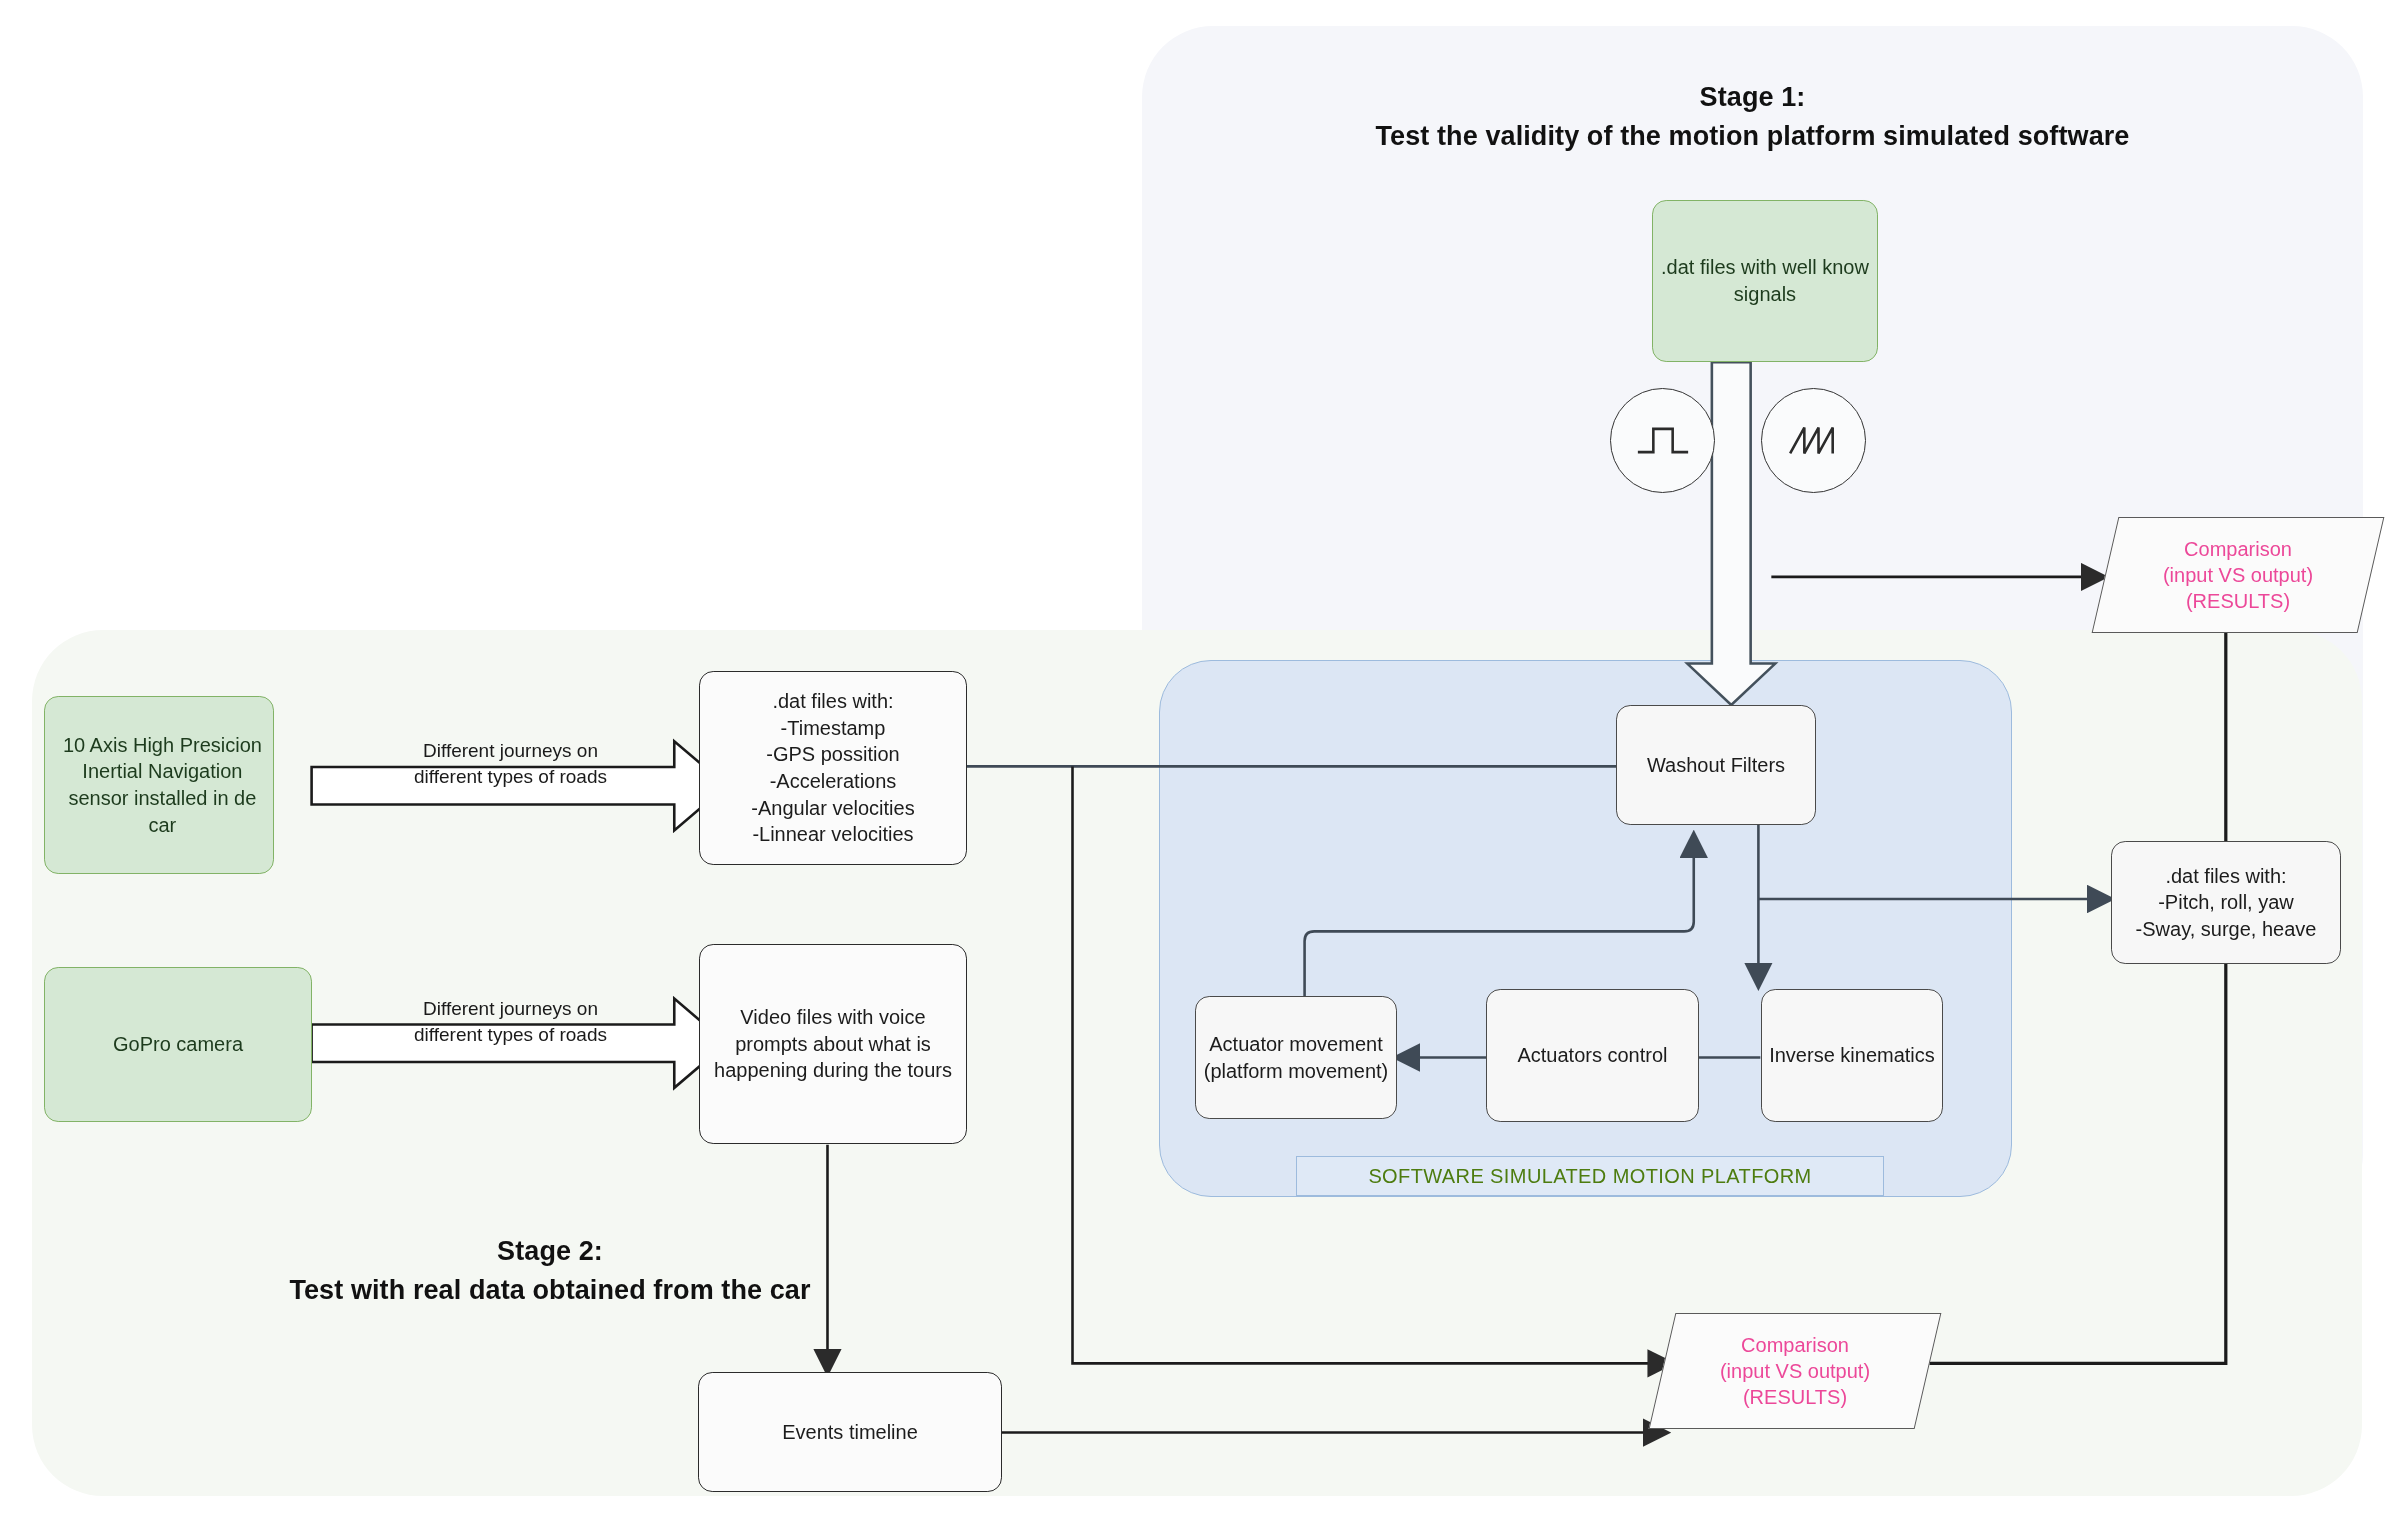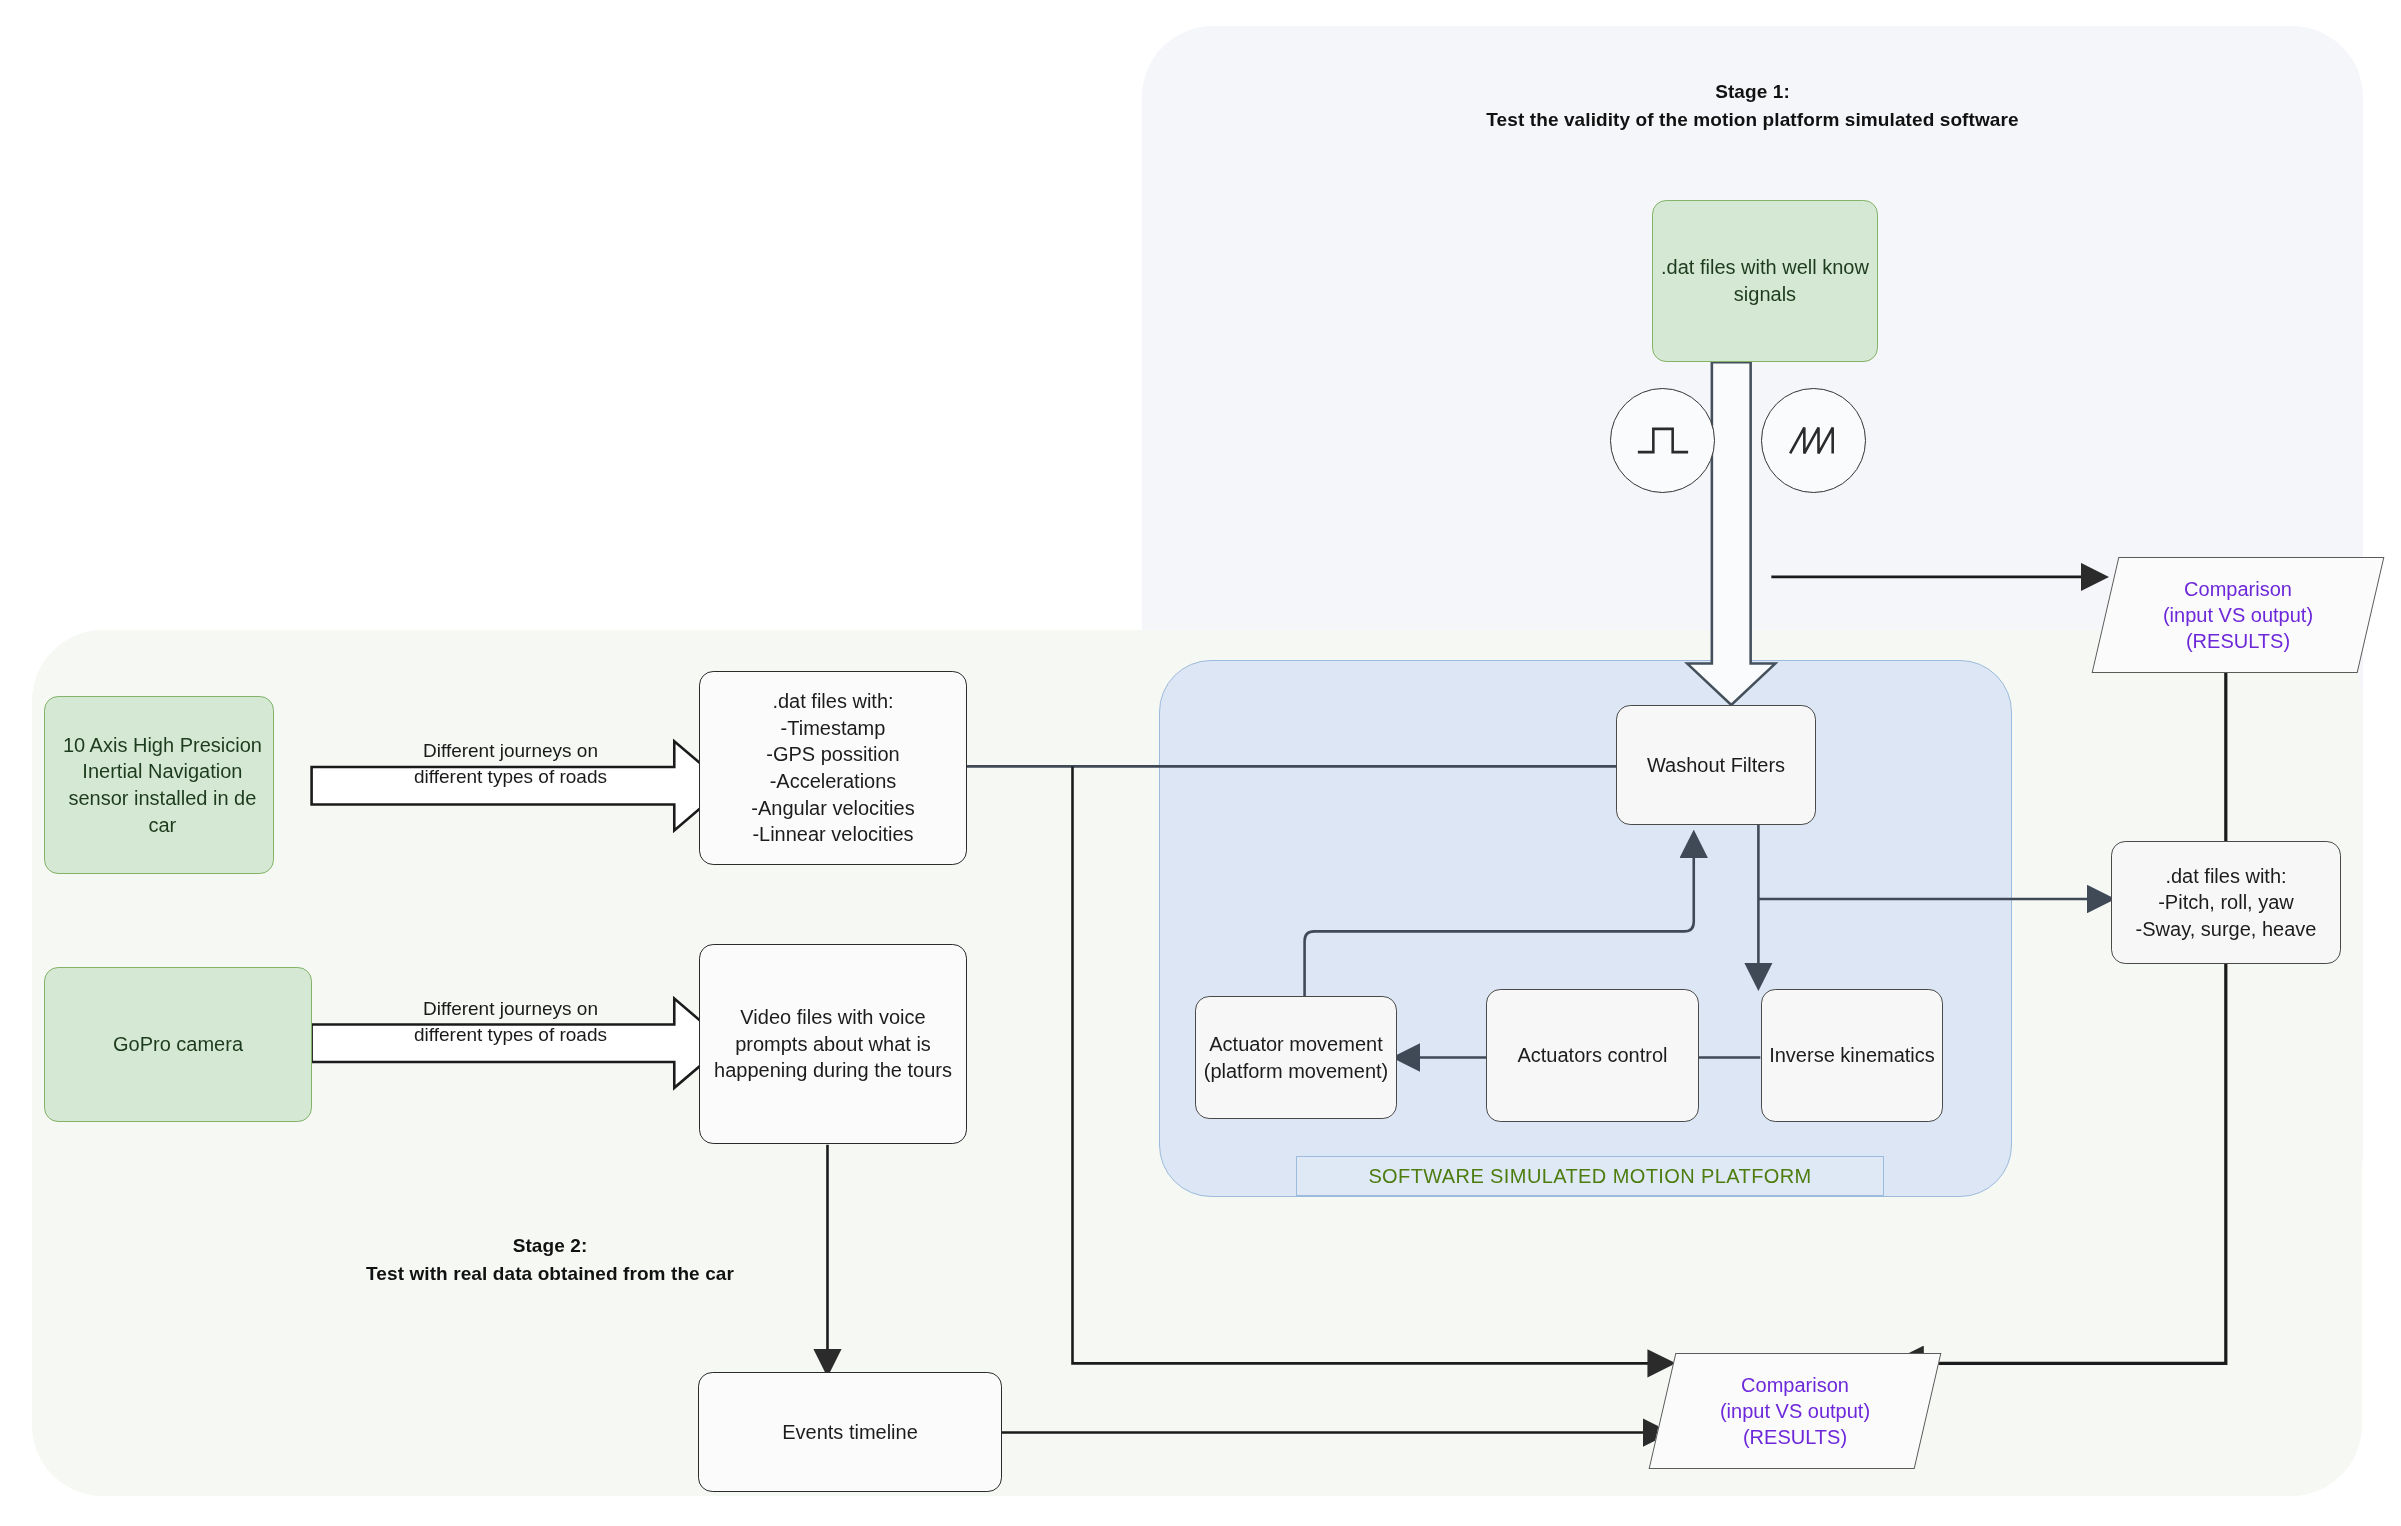--- a/index.html
+++ b/index.html
@@ -7,32 +7,32 @@
        font-family:"Liberation Sans", sans-serif; color:#1f1f1f;}
   #canvas{position:absolute;left:0;top:0;width:2401px;height:1527px;}
   svg#wires{position:absolute;left:0;top:0;width:2401px;height:1527px;pointer-events:none;}
 
   .panel{position:absolute;box-sizing:border-box;}
   .panel-stage1{background:#f5f6fa;border-radius:71px;}
   .panel-stage2{background:#f5f8f3;border-radius:71px;}
   .panel-blue{background:#dce6f4;border:1.3px solid #9dbbdd;border-radius:52px;}
 
   .stage-title{position:absolute;text-align:center;font-weight:bold;
-               font-size:19px;line-height:1.45;color:#111;letter-spacing:0.1px;}
+               font-size:27px;line-height:1.45;color:#111;letter-spacing:0.1px;}
 
   .node{position:absolute;box-sizing:border-box;display:flex;align-items:center;
         justify-content:center;text-align:center;border:1.3px solid #4a4a4a;
         border-radius:14.2px;background:#f7f7f7;font-size:20px;line-height:1.33;
         color:#1c1c1c;padding:3.9px 5.2px;}
   .node.green{background:#d5e8d4;border-color:#82b366;color:#1d3b1d;}
   .node.plain{background:#fbfbfb;border-color:#2b2b2b;}
 
   .pgram{position:absolute;box-sizing:border-box;display:flex;align-items:center;
          justify-content:center;text-align:center;font-size:20px;line-height:1.3;
-         color:#6d28d9;margin-top:40px;}
+         color:#ec4899;}
   .pgram .shape{position:absolute;left:0;top:0;right:0;bottom:0;
         background:#fbfbfb;border:1.3px solid #5a5a5a;
         transform:skewX(-13deg);}
   .pgram .txt{position:relative;z-index:2;padding:0 9px;}
 
   .circle{position:absolute;box-sizing:border-box;border:1.3px solid #333;
           border-radius:50%;background:#fafbfc;display:flex;align-items:center;
           justify-content:center;}
 
   .edge-label{position:absolute;text-align:center;font-size:19px;line-height:1.4;

